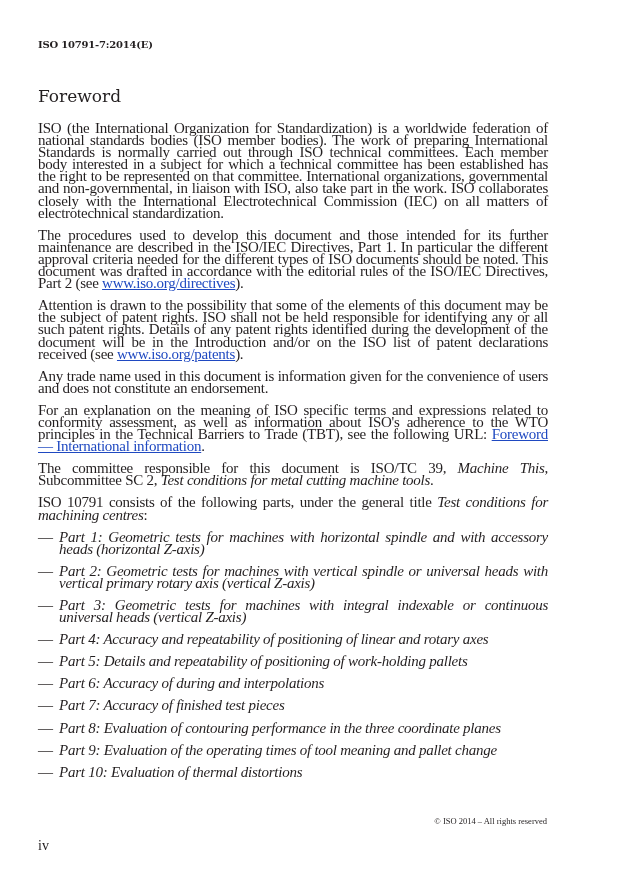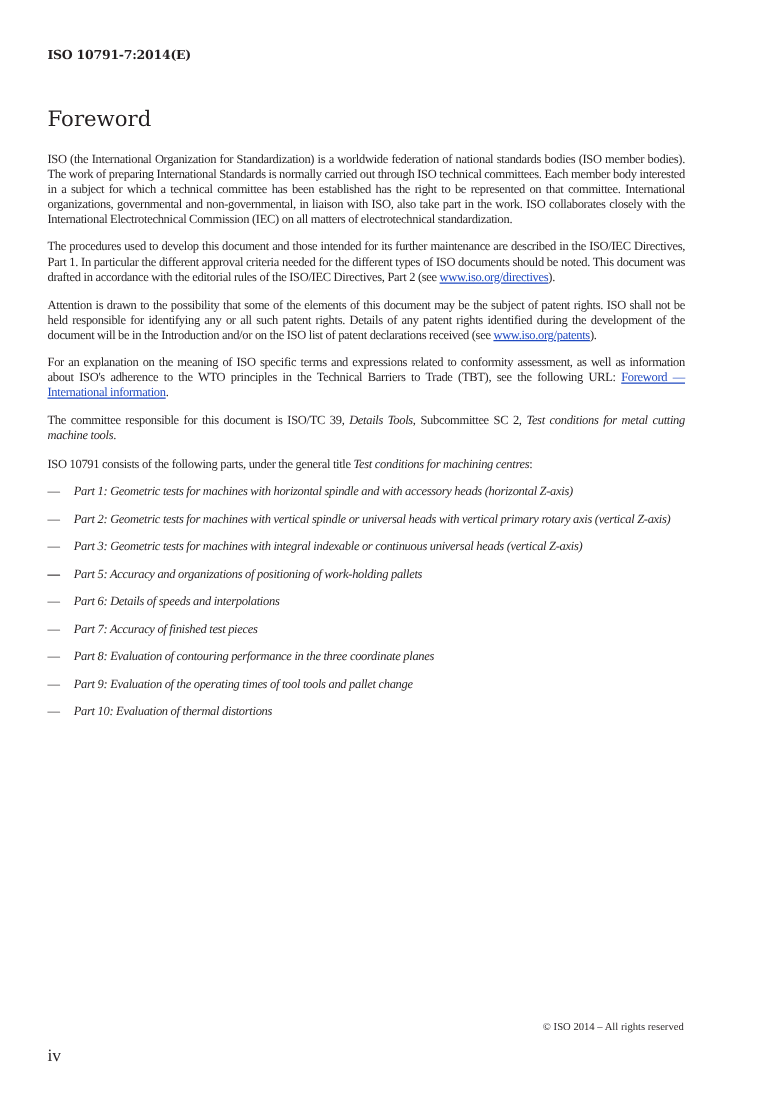--- a/index.html
+++ b/index.html
@@ -2,21 +2,21 @@
 <html><head>
 <meta charset="utf-8">
 <style>
   html, body { margin: 0; padding: 0; background: #ffffff; }
   body { width: 620px; height: 876px; position: relative; overflow: hidden;
          font-family: "DejaVu Serif", "Liberation Serif", serif; color: #231f20; }
   .doc-id { position: absolute; left: 38px; top: 39px; font-weight: bold; font-size: 10px;
             font-family: "DejaVu Serif", serif; letter-spacing: -0.2px; }
   .title { position: absolute; left: 38px; top: 86px; font-weight: normal; font-size: 17px;
            font-family: "DejaVu Serif", serif; }
-  .body { position: absolute; left: 38px; top: 122px; width: 510px; font-size: 10px; line-height: 12.1px;
+  .body { position: absolute; left: 38px; top: 122px; width: 510px; font-size: 15px; line-height: 12.1px;
           text-align: justify; letter-spacing: -0.25px; font-family: "Liberation Serif", serif; }
   .body p { margin: 0 0 10px 0; }
   a.link { color: #1f49c1; text-decoration: underline; }
   .it { font-style: italic; }
   ul.parts { list-style: none; margin: 0; padding: 0; }
   ul.parts li { position: relative; padding-left: 21px; margin: 0 0 10px 0; font-style: italic; }
   ul.parts li .dash { position: absolute; left: 0; top: 0; font-style: normal; }
   .footer-page { position: absolute; left: 38px; top: 838px; font-size: 14px; font-family: "Liberation Serif", serif; }
   .footer-copy { position: absolute; right: 73px; top: 816px; font-size: 8.5px; font-family: "Liberation Serif", serif; }
 </style>
@@ -26,36 +26,37 @@
 <div class="doc-id">ISO 10791-7:2014(E)</div>
 <div class="title">Foreword</div>
 
 <div class="body">
   <p>ISO (the International Organization for Standardization) is a worldwide federation of national standards bodies (ISO member bodies). The work of preparing International Standards is normally carried out through ISO technical committees. Each member body interested in a subject for which a technical committee has been established has the right to be represented on that committee. International organizations, governmental and non-governmental, in liaison with ISO, also take part in the work. ISO collaborates closely with the International Electrotechnical Commission (IEC) on all matters of electrotechnical standardization.</p>
 
   <p><span>The procedures used to develop this document and those intended for its further maintenance are described in the ISO/IEC Directives, Part 1.  In particular the different approval criteria needed for the different types of ISO documents should be noted.  This document was drafted in accordance with the editorial rules of the ISO/IEC Directives, Part 2 (see </span><a class="link">www.iso.org/directives</a><span>).</span></p>
 
   <p><span>Attention is drawn to the possibility that some of the elements of this document may be the subject of patent rights. ISO shall not be held responsible for identifying any or all such patent rights.  Details of any patent rights identified during the development of the document will be in the Introduction and/or on the ISO list of patent declarations received (see </span><a class="link">www.iso.org/patents</a><span>).</span></p>
 
+  <p>Any trade name used in this document is information given for the convenience of users and does not constitute an endorsement.</p>
 
   <p><span>For an explanation on the meaning of ISO specific terms and expressions related to conformity assessment, as well as information about ISO's adherence to the WTO principles in the Technical Barriers to Trade (TBT), see the following URL: </span><a class="link">Foreword — International information</a><span>.</span></p>
 
-  <p><span>The committee responsible for this document is ISO/TC 39, </span><span class="it">Details Tools</span><span>, Subcommittee SC 2, </span><span class="it">Test conditions for metal cutting machine tools</span><span>.</span></p>
+  <p><span>The committee responsible for this document is ISO/TC 39, </span><span class="it">Machine This</span><span>, Subcommittee SC 2, </span><span class="it">Test conditions for metal cutting machine tools</span><span>.</span></p>
 
 
   <p><span>ISO 10791 consists of the following parts, under the general title </span><span class="it">Test conditions for machining centres</span><span>:</span></p>
 
   <ul class="parts">
     <li><span class="dash">—</span><span>Part 1: Geometric tests for machines with horizontal spindle and with accessory heads (horizontal Z-axis)</span></li>
     <li><span class="dash">—</span><span>Part 2: Geometric tests for machines with vertical spindle or universal heads with vertical primary rotary axis (vertical Z-axis)</span></li>
     <li><span class="dash">—</span><span>Part 3: Geometric tests for machines with integral indexable or continuous universal heads (vertical Z-axis)</span></li>
-    <li><span class="dash">—</span></li>
-    <li><span class="dash">—</span><span>Part 5: Accuracy and organizations of positioning of work-holding pallets</span></li>
-    <li><span class="dash">—</span><span>Part 6: Details of speeds and interpolations</span></li>
+    <li><span class="dash">—</span><span>Part 4: Accuracy and repeatability of positioning of linear and rotary axes</span></li>
+    <li><span class="dash">—</span><span>Part 5: Details and repeatability of positioning of work-holding pallets</span></li>
+    <li><span class="dash">—</span><span>Part 6: Accuracy of during and interpolations</span></li>
     <li><span class="dash">—</span><span>Part 7: Accuracy of finished test pieces</span></li>
     <li><span class="dash">—</span><span>Part 8: Evaluation of contouring performance in the three coordinate planes</span></li>
-    <li><span class="dash">—</span><span>Part 9: Evaluation of the operating times of tool tools and pallet change</span></li>
+    <li><span class="dash">—</span><span>Part 9: Evaluation of the operating times of tool meaning and pallet change</span></li>
     <li><span class="dash">—</span><span>Part 10: Evaluation of thermal distortions</span></li>
   </ul>
 </div>
 
 <div class="footer-page">iv</div>
 <div class="footer-copy">© ISO 2014 – All rights reserved</div>
 
 </body></html>

